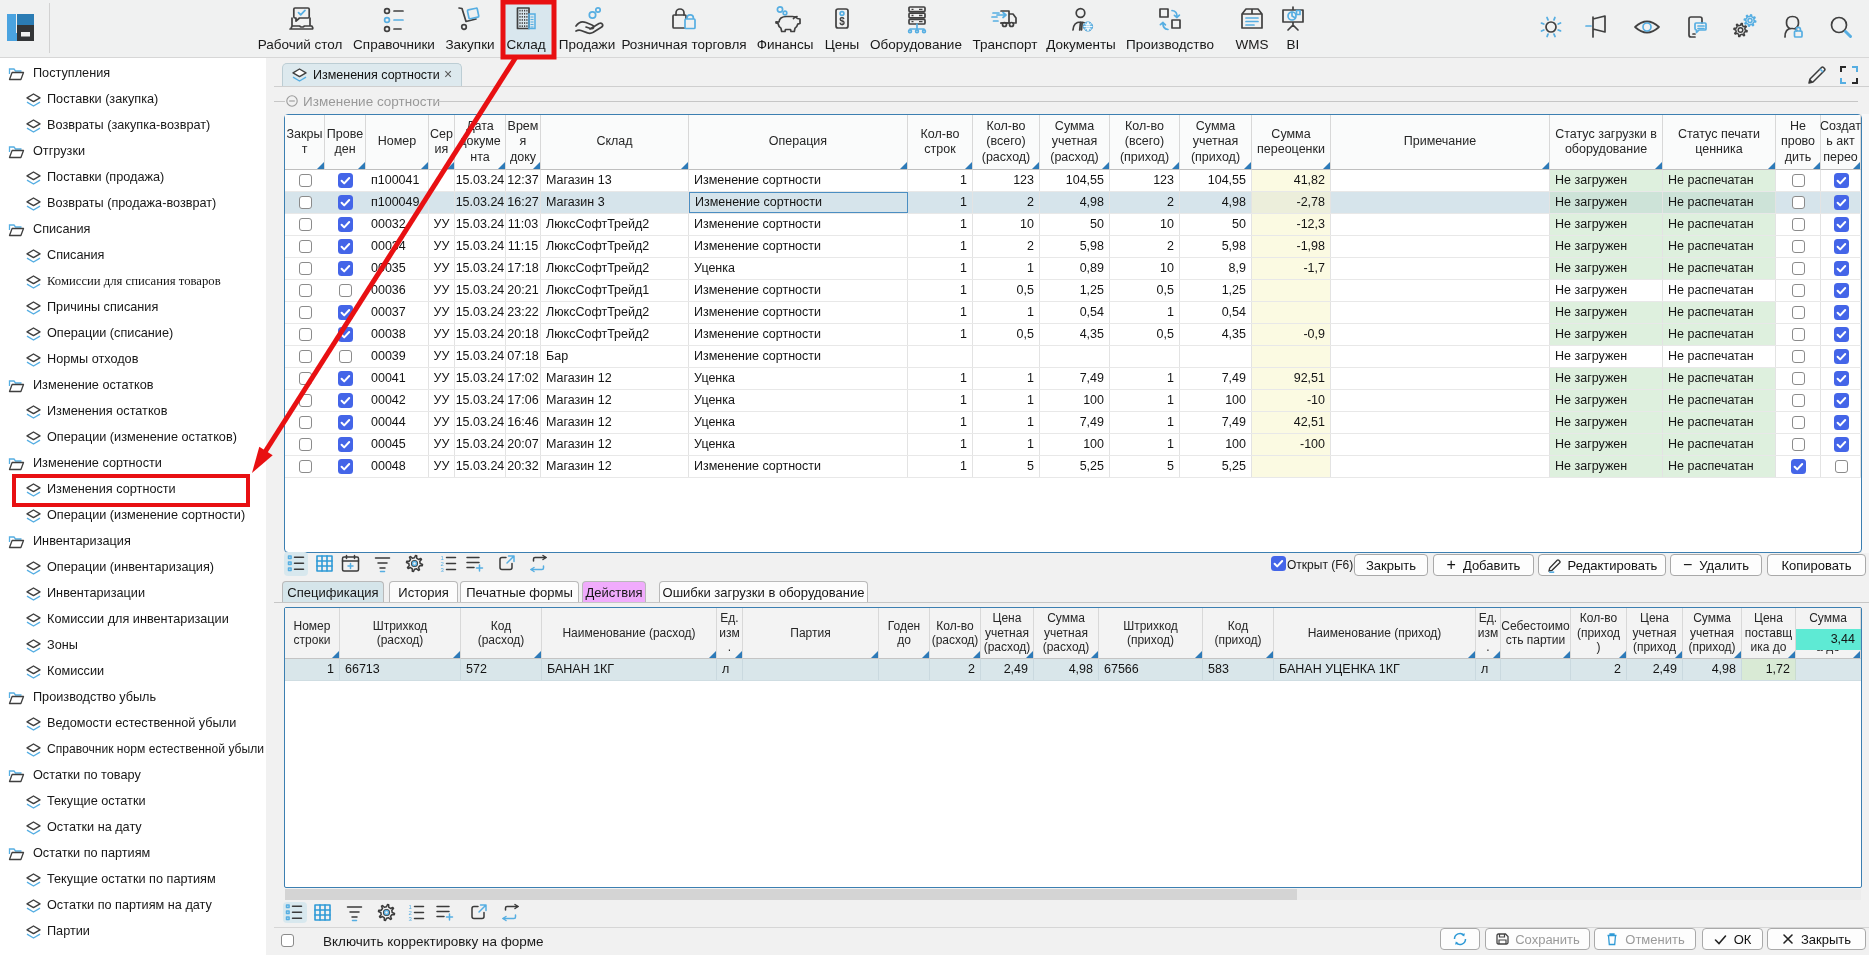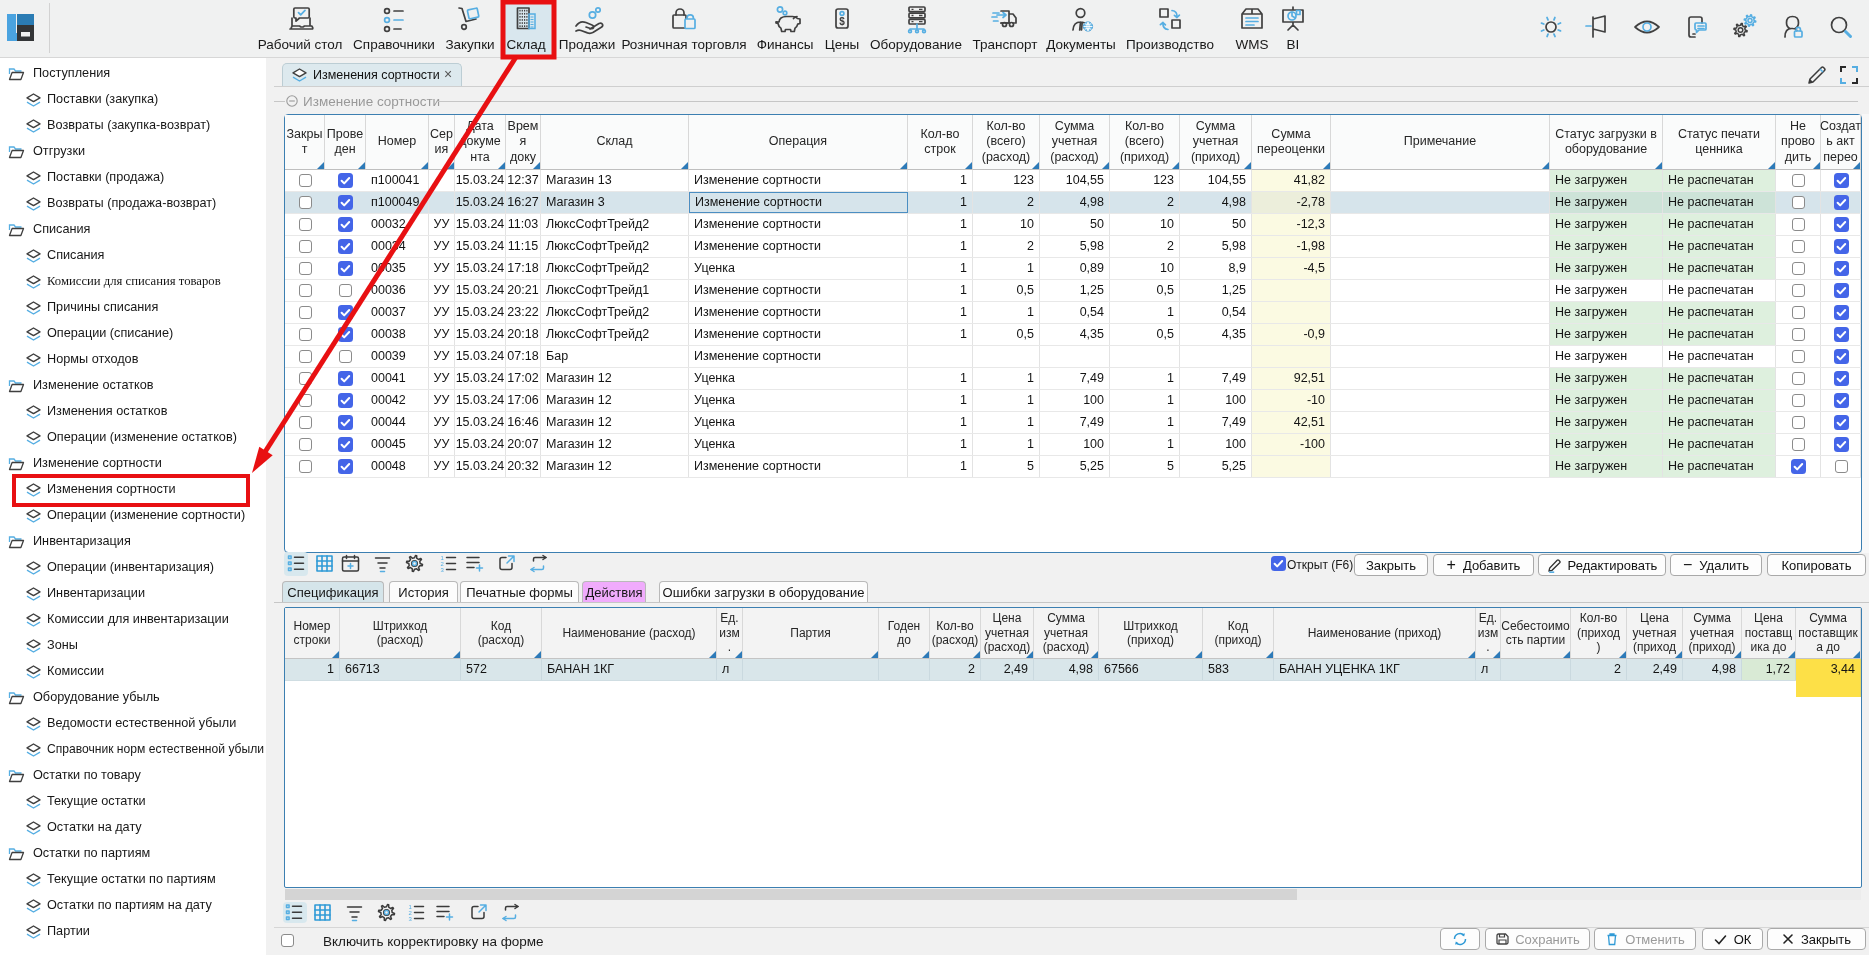--- a/index.html
+++ b/index.html
@@ -347,21 +347,21 @@
 <div class="tree" style="left:47px;top:580px;">Зоны</div>
 <div class="abs" style="left:25px;top:606px;"><svg width="17" height="17" viewBox="0 0 17 17">
 <path fill="none" stroke="#56aee2" stroke-width="1.4" stroke-linejoin="round" d="M2 10.2 l6.5 3.8 l6.5 -3.8"></path>
 <path fill="#fff" stroke="#3f3f3f" stroke-width="1.4" stroke-linejoin="round" d="M8.5 2 l6.5 3.8 l-6.5 3.8 l-6.5 -3.8 z"></path>
       </svg></div>
 <div class="tree" style="left:47px;top:606px;">Комиссии</div>
 <div class="abs" style="left:8px;top:632px;"><svg width="17" height="17" viewBox="0 0 17 17">
 <path fill="none" stroke="#56aee2" stroke-width="1.3" d="M1.5 8 v-5 h4.5 l1.5 2 h6"></path>
 <path fill="#fff" stroke="#3f3f3f" stroke-width="1.3" stroke-linejoin="round" d="M1.5 13.5 l2.6 -7 h11.4 l-2.6 7 z"></path>
       </svg></div>
-<div class="tree" style="left:33px;top:632px;">Оборудование убыль</div>
+<div class="tree" style="left:33px;top:632px;">Производство убыль</div>
 <div class="abs" style="left:25px;top:658px;"><svg width="17" height="17" viewBox="0 0 17 17">
 <path fill="none" stroke="#56aee2" stroke-width="1.4" stroke-linejoin="round" d="M2 10.2 l6.5 3.8 l6.5 -3.8"></path>
 <path fill="#fff" stroke="#3f3f3f" stroke-width="1.4" stroke-linejoin="round" d="M8.5 2 l6.5 3.8 l-6.5 3.8 l-6.5 -3.8 z"></path>
       </svg></div>
 <div class="tree" style="left:47px;top:658px;">Ведомости естественной убыли</div>
 <div class="abs" style="left:25px;top:684px;"><svg width="17" height="17" viewBox="0 0 17 17">
 <path fill="none" stroke="#56aee2" stroke-width="1.4" stroke-linejoin="round" d="M2 10.2 l6.5 3.8 l6.5 -3.8"></path>
 <path fill="#fff" stroke="#3f3f3f" stroke-width="1.4" stroke-linejoin="round" d="M8.5 2 l6.5 3.8 l-6.5 3.8 l-6.5 -3.8 z"></path>
       </svg></div>
 <div class="tree" style="left:47px;top:684px;font-size:12.1px;">Справочник норм естественной убыли</div>
@@ -632,21 +632,21 @@
 <div class="cell ctr" style="left:429px;top:258px;width:26px;height:21px;">УУ</div>
 <div class="cell ctr" style="left:455px;top:258px;width:51px;height:21px;">15.03.24</div>
 <div class="cell ctr" style="left:506px;top:258px;width:35px;height:21px;">17:18</div>
 <div class="cell txt" style="left:541px;top:258px;width:148px;height:21px;">ЛюксСофтТрейд2</div>
 <div class="cell txt" style="left:689px;top:258px;width:219px;height:21px;">Уценка</div>
 <div class="cell num" style="left:908px;top:258px;width:65px;height:21px;">1</div>
 <div class="cell num" style="left:973px;top:258px;width:67px;height:21px;">1</div>
 <div class="cell num" style="left:1040px;top:258px;width:70px;height:21px;">0,89</div>
 <div class="cell num" style="left:1110px;top:258px;width:70px;height:21px;">10</div>
 <div class="cell num" style="left:1180px;top:258px;width:72px;height:21px;">8,9</div>
-<div class="cell num" style="left:1252px;top:258px;width:79px;height:21px;background:#fbfae2;">-4,5</div>
+<div class="cell num" style="left:1252px;top:258px;width:79px;height:21px;background:#fbfae2;">-1,7</div>
 <div class="cell txt" style="left:1331px;top:258px;width:219px;height:21px;"></div>
 <div class="cell txt" style="left:1550px;top:258px;width:113px;height:21px;background:#def0de;">Не загружен</div>
 <div class="cell txt" style="left:1663px;top:258px;width:113px;height:21px;background:#def0de;">Не распечатан</div>
 <div class="cell ctr" style="left:1776px;top:258px;width:45px;height:21px;"></div>
 <div class="cell ctr" style="left:1821px;top:258px;width:40px;height:21px;"></div>
 <div class="cb" style="left:299px;top:262px;"></div>
 <div class="cbc" style="left:338px;top:261px;">
     <svg width="13" height="13" viewBox="0 0 13 13">
       <path fill="none" stroke="#fff" stroke-width="2" stroke-linecap="round" stroke-linejoin="round" d="M2.6 6.8 l2.6 2.6 l5 -5.4"></path>
     </svg>
@@ -1084,21 +1084,21 @@
 <div class="cell num" style="left:1034px;top:659px;width:65px;height:21px;border-right:1px solid rgba(160,180,190,.25);">4,98</div>
 <div class="cell txt" style="left:1099px;top:659px;width:104px;height:21px;border-right:1px solid rgba(160,180,190,.25);">67566</div>
 <div class="cell txt" style="left:1203px;top:659px;width:71px;height:21px;border-right:1px solid rgba(160,180,190,.25);">583</div>
 <div class="cell txt" style="left:1274px;top:659px;width:202px;height:21px;border-right:1px solid rgba(160,180,190,.25);">БАНАН УЦЕНКА 1КГ</div>
 <div class="cell txt" style="left:1476px;top:659px;width:25px;height:21px;border-right:1px solid rgba(160,180,190,.25);">л</div>
 <div class="cell num" style="left:1501px;top:659px;width:70px;height:21px;border-right:1px solid rgba(160,180,190,.25);"></div>
 <div class="cell num" style="left:1571px;top:659px;width:56px;height:21px;border-right:1px solid rgba(160,180,190,.25);">2</div>
 <div class="cell num" style="left:1627px;top:659px;width:56px;height:21px;border-right:1px solid rgba(160,180,190,.25);">2,49</div>
 <div class="cell num" style="left:1683px;top:659px;width:59px;height:21px;border-right:1px solid rgba(160,180,190,.25);">4,98</div>
 <div class="cell num" style="left:1742px;top:659px;width:54px;height:21px;background:#d9ead5;border-right:1px solid rgba(160,180,190,.25);">1,72</div>
-<div class="cell num" style="left:1796px;top:659px;width:65px;height:38px;background:#fde047;border-right:1px solid rgba(160,180,190,.25);">3,44</div>
+<div class="cell num" style="left:1796px;top:629px;width:65px;height:21px;background:#5eead4;border-right:1px solid rgba(160,180,190,.25);">3,44</div>
 <div class="abs" style="left:285px;top:889px;width:1576px;height:11px;background:#ececec;"></div>
 <div class="abs" style="left:285px;top:889px;width:1012px;height:11px;background:#d4d4d4;"></div>
 <div class="abs" style="left:283px;top:902px;width:24px;height:21px;background:#d8e8ee;border-radius:4px;"></div>
 <div class="abs" style="left:284px;top:902px;"><svg width="21" height="21" viewBox="0 0 21 21">
       <g fill="none" stroke="#56aee2" stroke-width="1.5" stroke-linecap="round" stroke-linejoin="round">
         <rect x="2.5" y="3" width="2.6" height="2.6"></rect>
         <rect x="2.5" y="9" width="2.6" height="2.6"></rect>
         <rect x="2.5" y="15" width="2.6" height="2.6"></rect>
       </g>
       <path fill="none" stroke="#3a3a3a" stroke-width="1.5" stroke-linecap="round" stroke-linejoin="round" d="M8.5 4.3 h9 M8.5 10.3 h9 M8.5 16.3 h9"></path>

